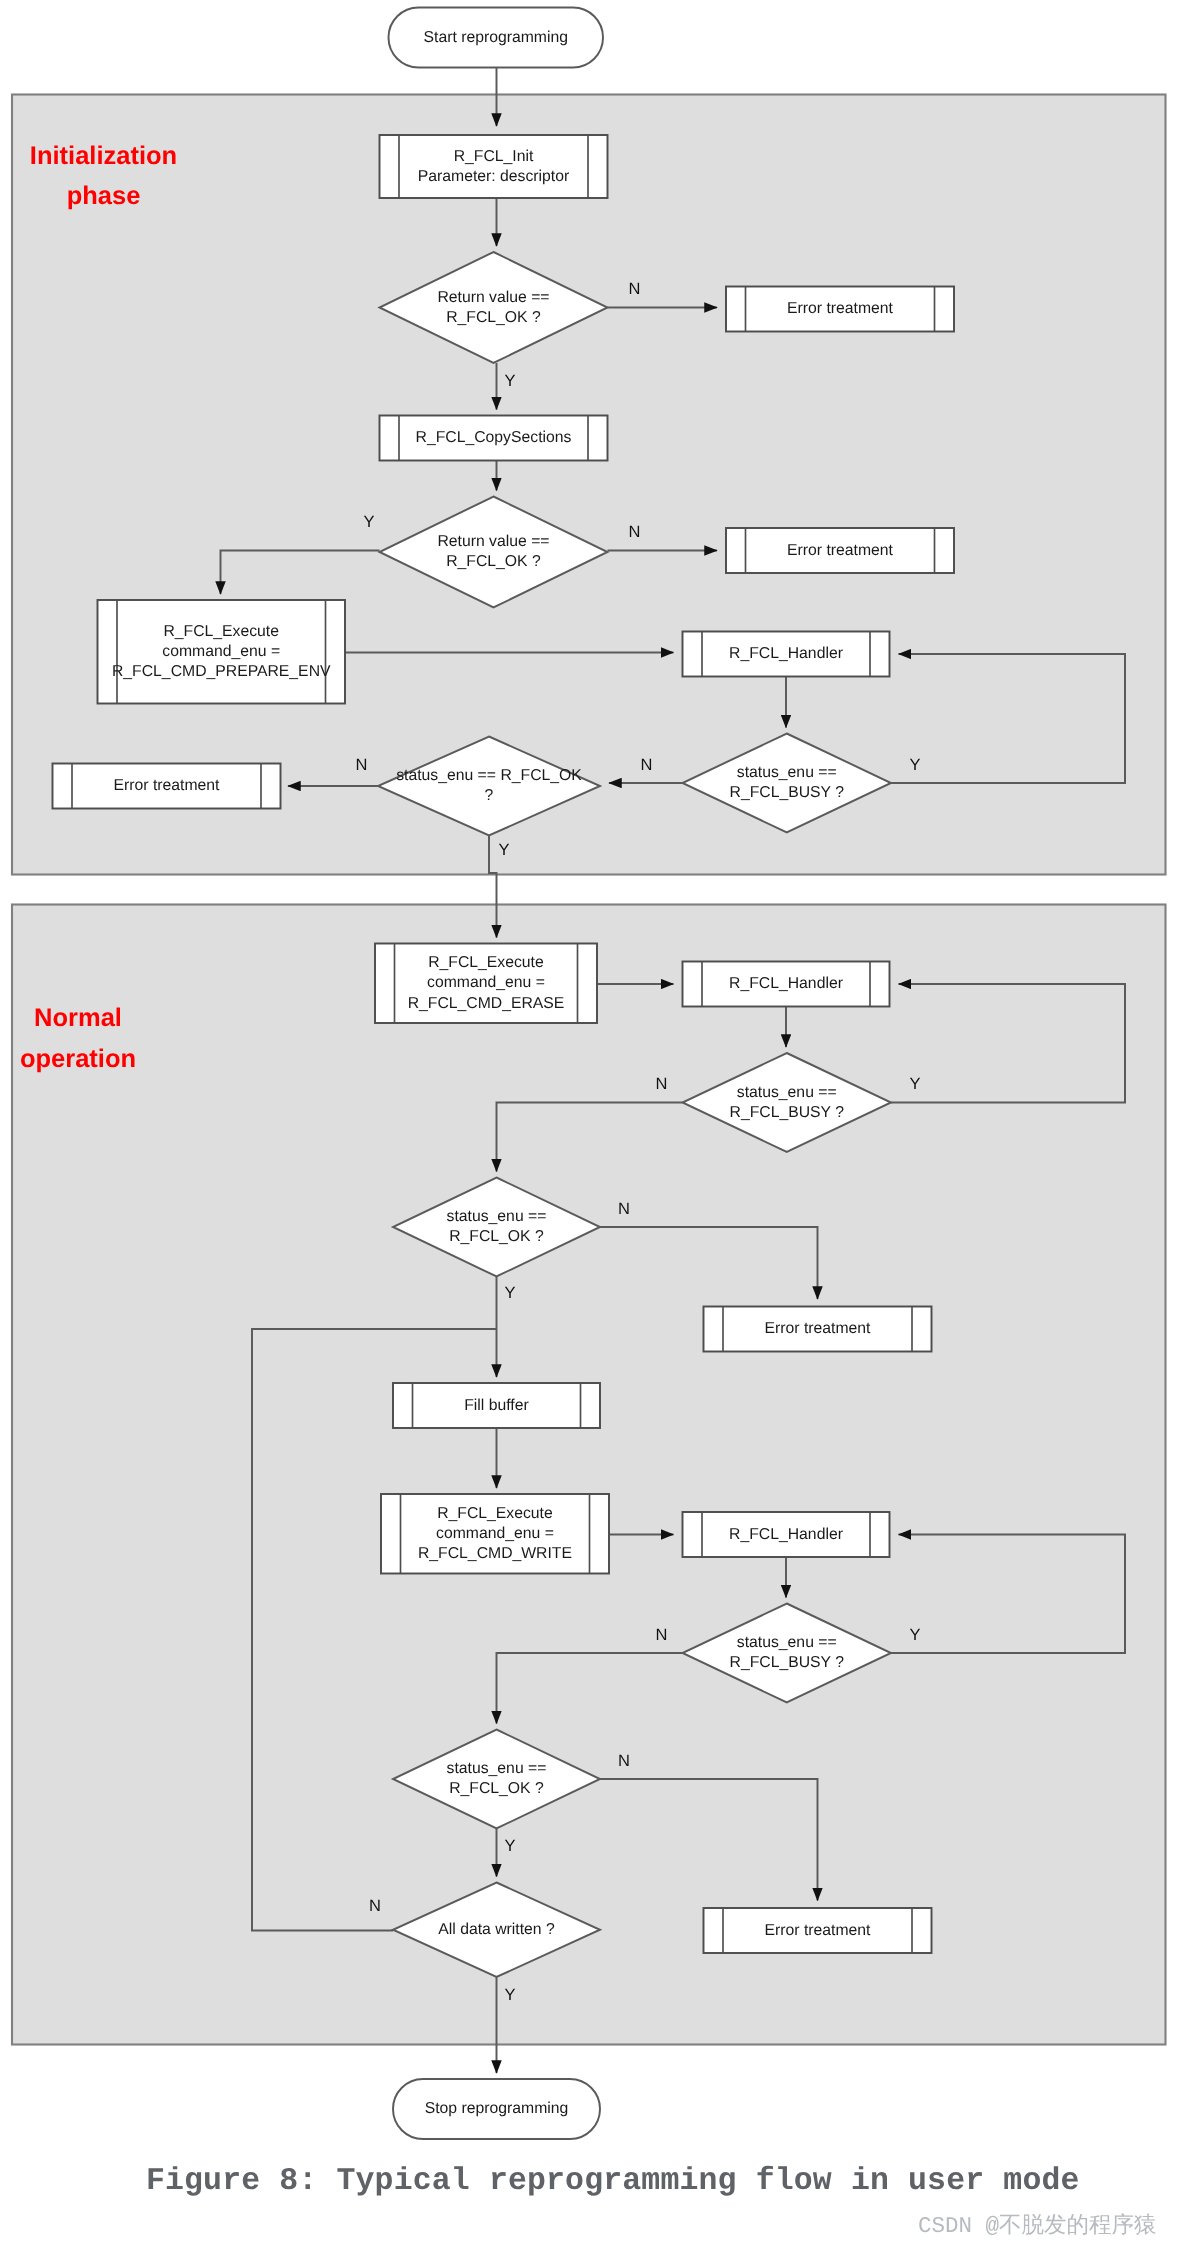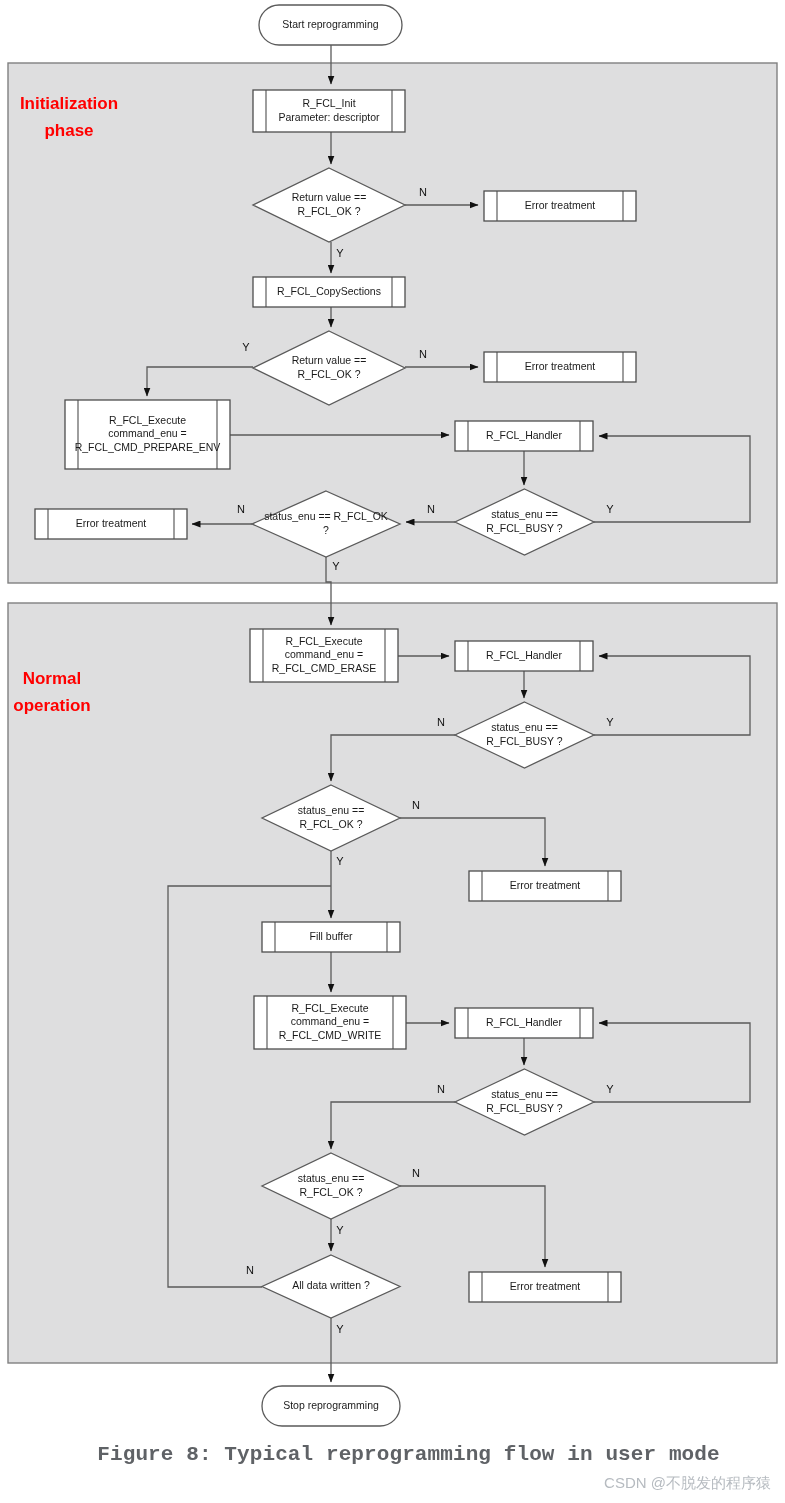--- a/index.html
+++ b/index.html
@@ -22,21 +22,21 @@
   .edge-line{stroke:#5a5a5a;stroke-width:1.3;fill:none;}
   .edge-label{font-size:11px;fill:#111111;font-family:"Liberation Sans",sans-serif;text-anchor:middle;}
 
   .caption{
     position:absolute;left:16px;top:1443px;width:785px;text-align:center;
     font-size:21px;font-weight:bold;color:#5f6266;
     font-family:Liberation Mono, monospace;letter-spacing:0.1px;
   }
   .watermark{
     position:absolute;right:14px;top:1474px;
-    font-size:15px;color:#b6bbc0;font-family:Liberation Sans, sans-serif;
+    font-size:15px;color:#b6bbc0;font-family:Liberation Mono, monospace;
   }
 </style>
 </head>
 <body>
 
 <div id="stage">
   <svg id="flow" viewBox="0 0 785 1503">
     <defs>
       <marker id="arrowhead" markerWidth="9" markerHeight="7" refX="8.5" refY="3.5" orient="auto" markerUnits="userSpaceOnUse">
         <polygon points="0 0, 9 3.5, 0 7" fill="#111111"></polygon>

